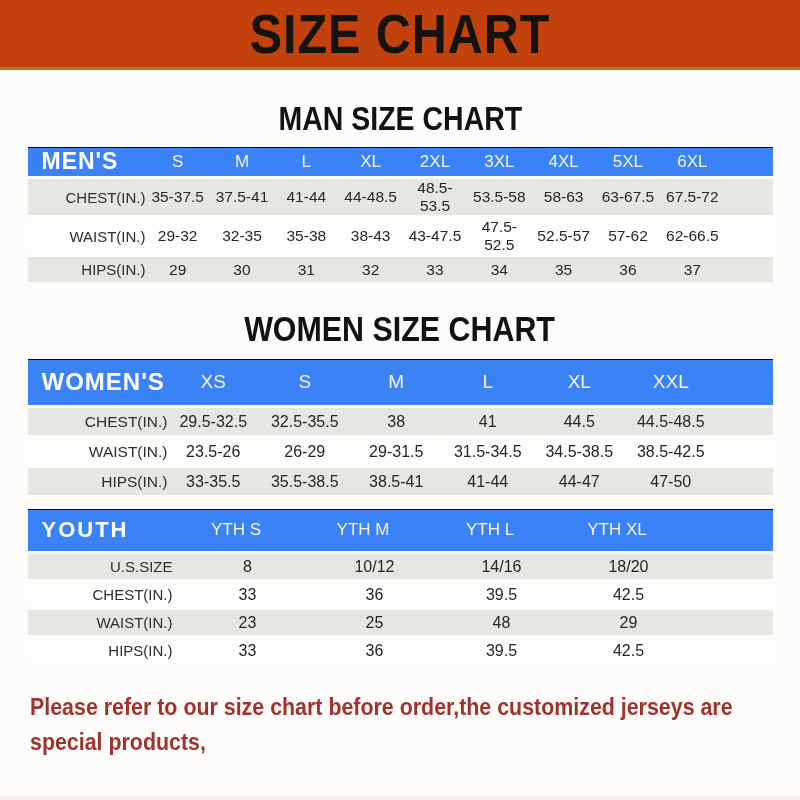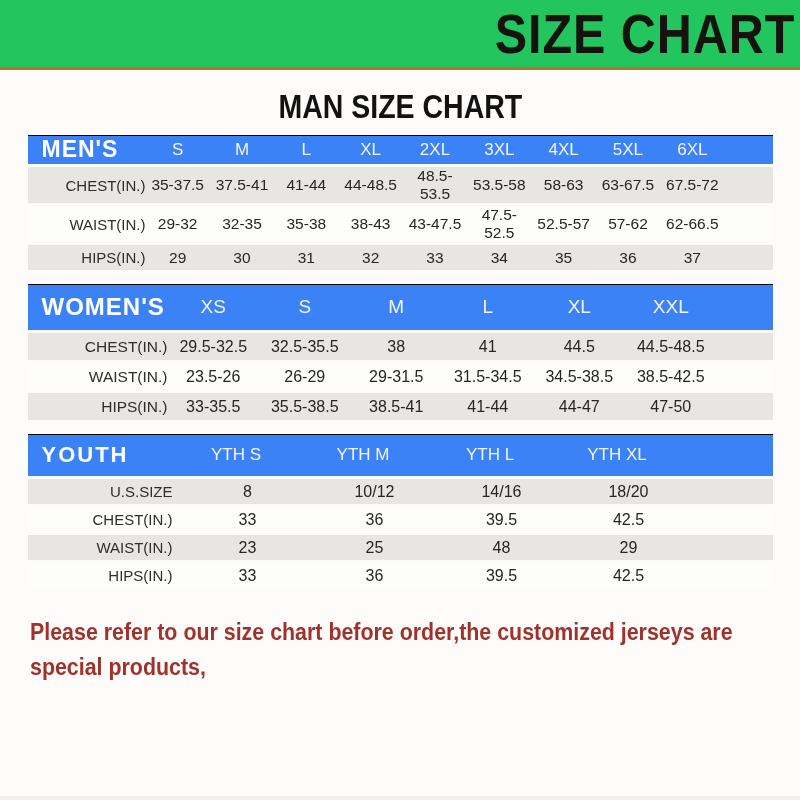--- a/index.html
+++ b/index.html
@@ -10,41 +10,41 @@
     width: 800px; height: 800px;
     background: #fdfcfb;
     overflow: hidden;
     position: relative;
     border-bottom: 4px solid #f2efec;
   }
 
   
   .banner {
     height: 70px;
-    background: #22c55e;
+    background: #c2410c;
     border-bottom: 3px solid #BC741F;
-    display: flex; align-items: center; justify-content: flex-end;
+    display: flex; align-items: center; justify-content: center;
   }
   .banner-title {
     font-size: 50px;
     font-weight: bold;
     color: #151310;
     letter-spacing: 1px;
     display: inline-block;
     transform: scale(0.97, 1.12);
   }
 
   
   .section-title {
     text-align: center;
     font-weight: bold;
     color: #121212;
   }
   .section-title > span { display: inline-block; transform: scale(0.95, 1.12); }
-  .title-man   { margin-top: 20px; font-size: 30px; }
+  .title-man   { margin-top: 32px; font-size: 30px; }
   .title-women { margin-top: 26px; font-size: 32px; }
   .title-youth { margin-top: 34px; font-size: 32px; }
 
   
   table.tbl {
     width: 745px;
     margin: 8px auto 0 auto;
     border-collapse: separate;
     border-spacing: 0 3px;
     table-layout: fixed;
@@ -177,20 +177,23 @@
         <td>33</td>
         <td>34</td>
         <td>35</td>
         <td>36</td>
         <td>37</td>
         <td></td>
       </tr>
     </tbody>
   </table>
 
+  <div class="section-title title-women">
+    <span>WOMEN SIZE CHART</span>
+  </div>
 
   <table class="tbl tbl-women">
     <colgroup>
       <col style="width:140px">
       <col>
         <col>
         <col>
         <col>
         <col>
         <col>

